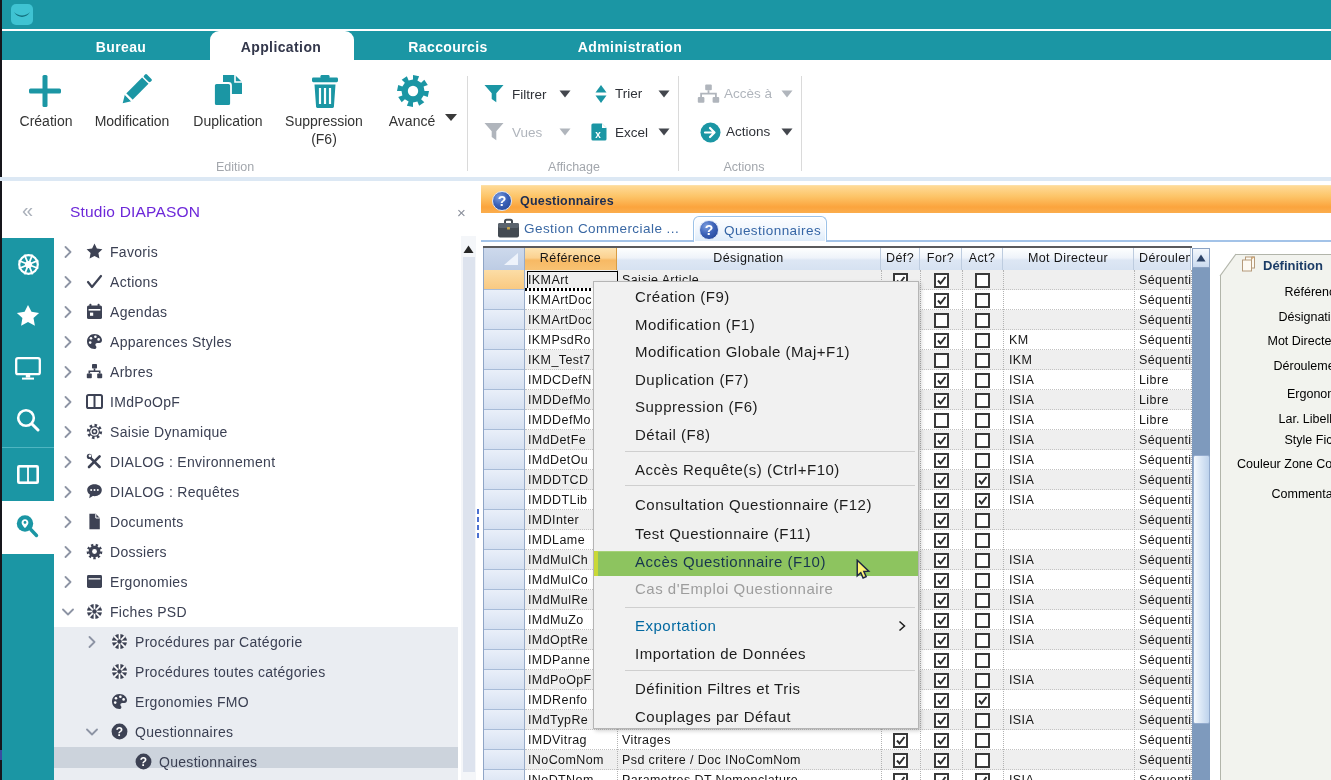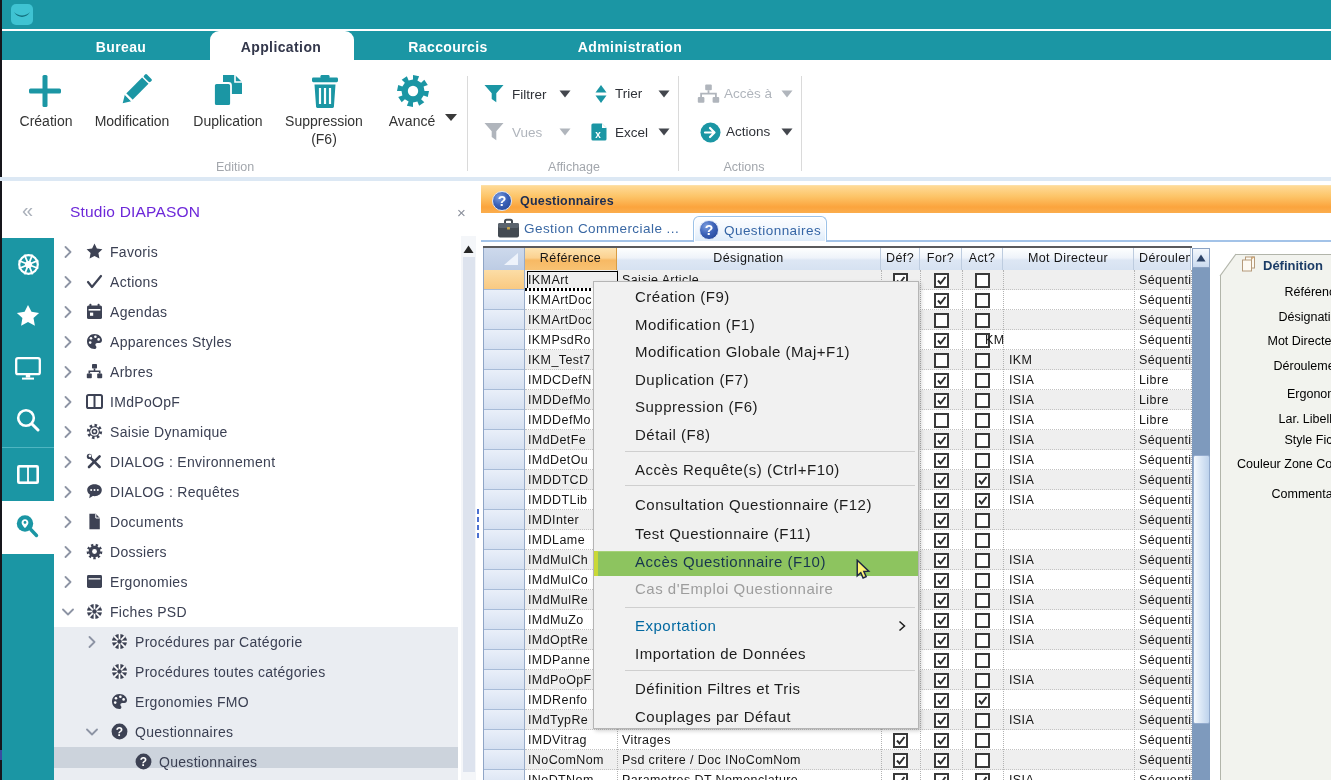--- a/index.html
+++ b/index.html
@@ -406,21 +406,21 @@
 <div class="abs" style="left:525px;top:330px;width:666px;height:20px;background:#ffffff;border-bottom:1px dotted #c3c3c3"></div>
 <div class="rowhdr" style="top:330px;position:absolute;left:484px;"></div>
 <div class="gtext" style="left:528px;top:330px;width:88px">IKMPsdRo</div>
 <span class="cb" style="left:893px;top:333px"><svg width="11" height="11" viewBox="0 0 11 11" style="">
       <path d="M2 5.5 L4.5 8.5 L9.5 2" stroke="#2e2e2e" stroke-width="2" fill="none"></path>
     </svg></span>
 <span class="cb" style="left:934px;top:333px"><svg width="11" height="11" viewBox="0 0 11 11" style="">
       <path d="M2 5.5 L4.5 8.5 L9.5 2" stroke="#2e2e2e" stroke-width="2" fill="none"></path>
     </svg></span>
 <span class="cb" style="left:975px;top:333px"></span>
-<div class="gtext" style="left:985px;top:330px;width:120px">KM</div>
+<div class="gtext" style="left:1009px;top:330px;width:120px">KM</div>
 <div class="gtext" style="left:1139px;top:330px;width:52px">Séquentiel</div>
 <div class="abs" style="left:525px;top:350px;width:666px;height:20px;background:#efefef;border-bottom:1px dotted #c3c3c3"></div>
 <div class="rowhdr" style="top:350px;position:absolute;left:484px;"></div>
 <div class="gtext" style="left:528px;top:350px;width:88px">IKM_Test7</div>
 <span class="cb" style="left:893px;top:353px"><svg width="11" height="11" viewBox="0 0 11 11" style="">
       <path d="M2 5.5 L4.5 8.5 L9.5 2" stroke="#2e2e2e" stroke-width="2" fill="none"></path>
     </svg></span>
 <span class="cb" style="left:934px;top:353px"></span>
 <span class="cb" style="left:975px;top:353px"></span>
 <div class="gtext" style="left:1009px;top:350px;width:120px">IKM</div>

